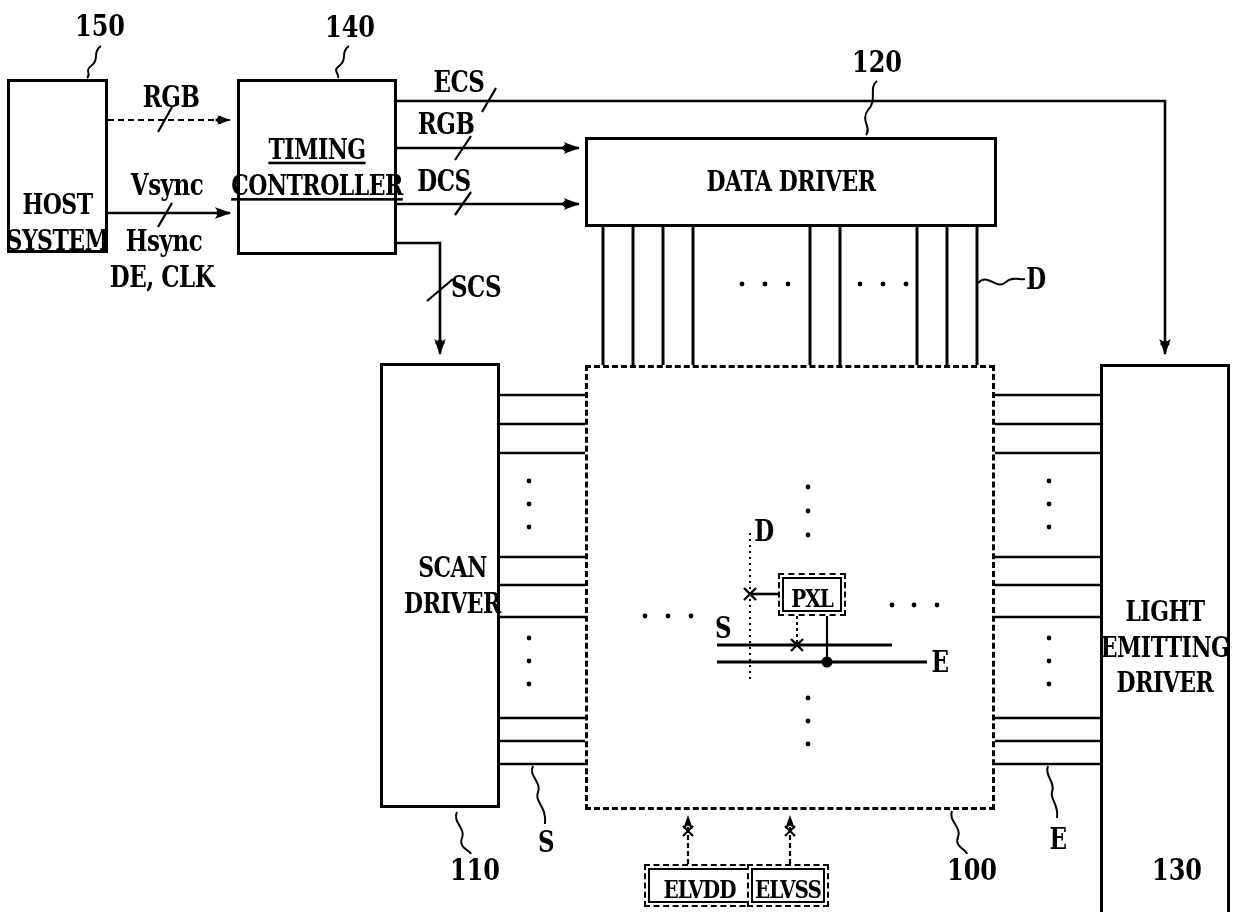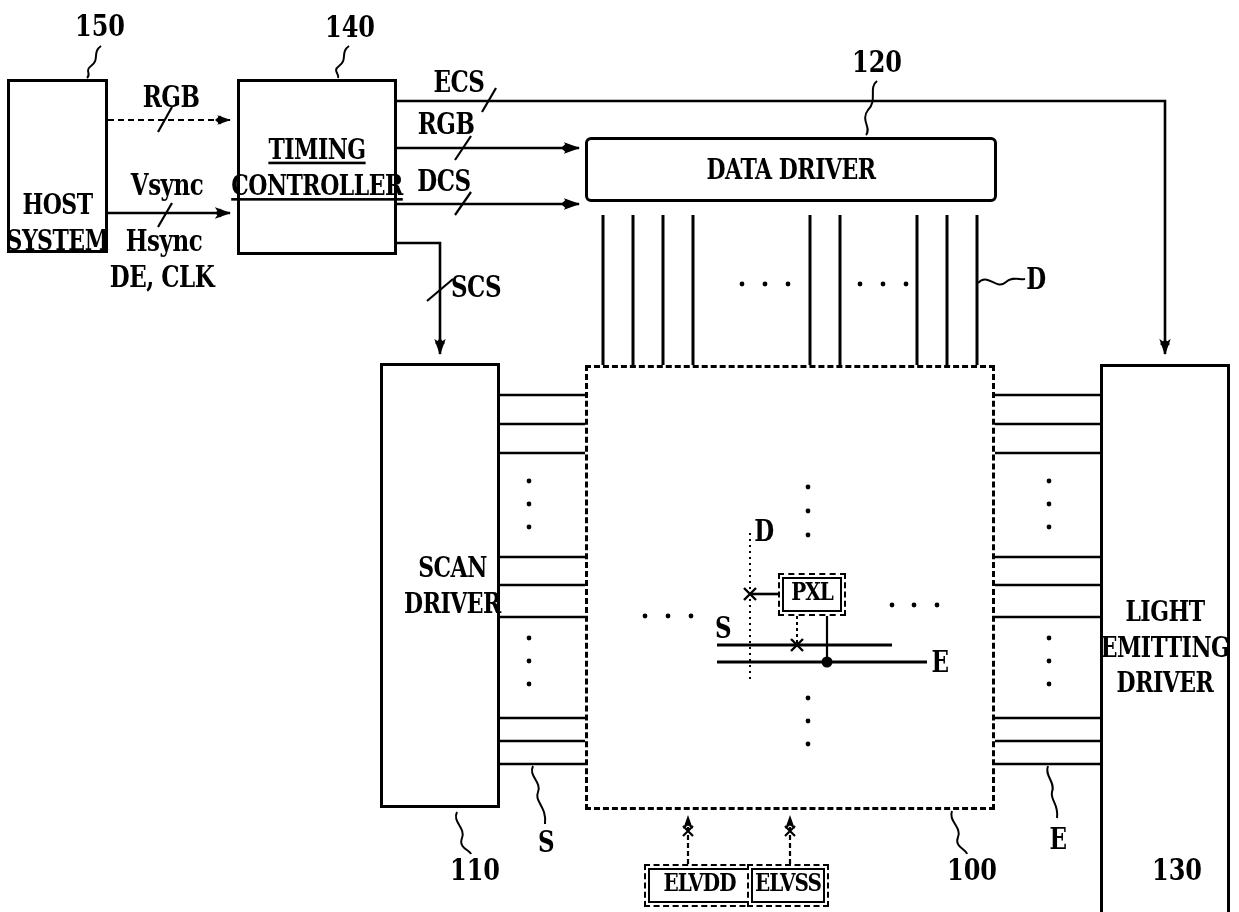--- a/index.html
+++ b/index.html
@@ -7,30 +7,30 @@
        font-family:"DejaVu Serif","Liberation Serif",serif;color:#000;}
   #wires{position:absolute;left:0;top:0;width:1239px;height:912px;}
 
   
   .block{position:absolute;border:3px solid #000;background:#fff;
          display:flex;align-items:center;justify-content:center;box-sizing:border-box;}
   .block .bl{font-weight:bold;font-size:22px;letter-spacing:-0.5px;text-align:center;
              white-space:pre-line;line-height:1.25;transform:scaleY(1.3);}
   #box-host  {left:7px;  top:79px;  width:101px; height:174px;align-items:flex-end;}
   #box-timing{left:237px;top:79px;  width:160px; height:176px;text-decoration:underline;}
-  #box-data  {left:585px;top:137px; width:412px; height:65px;border-radius:6px;}
+  #box-data  {left:585px;top:137px; width:412px; height:90px;}
   #box-scan  {left:380px;top:363px; width:120px; height:445px;padding-left:25px;}
   #box-light {left:1100px;top:364px;width:130px; height:566px;}
   #box-panel {position:absolute;left:585px;top:365px;width:410px;height:445px;
               border:3px dashed #000;box-sizing:border-box;background:transparent;}
 
   
   .dbox{position:absolute;border:2px dashed #000;padding:2px;box-sizing:border-box;background:#fff;}
   .dbox .in{border:2px solid #000;width:100%;height:100%;box-sizing:border-box;
-            display:flex;align-items:flex-start;justify-content:center;}
+            display:flex;align-items:flex-end;justify-content:center;}
   .dbox .in span{font-weight:bold;letter-spacing:-1px;transform:scaleY(1.25);}
   #box-pxl  {left:778px;top:573px;width:68px;height:43px;}
   #box-pxl span{font-size:20px;}
   #box-elvdd{left:644px;top:864px;width:111px;height:43px;}
   #box-elvss{left:747px;top:864px;width:82px;height:43px;}
   #box-elvdd span,#box-elvss span{font-size:20px;}
 
   
   .lbl{position:absolute;font-weight:bold;font-size:23px;letter-spacing:-0.5px;
        white-space:pre;transform:translate(-50%,-50%) scaleY(1.3);}

